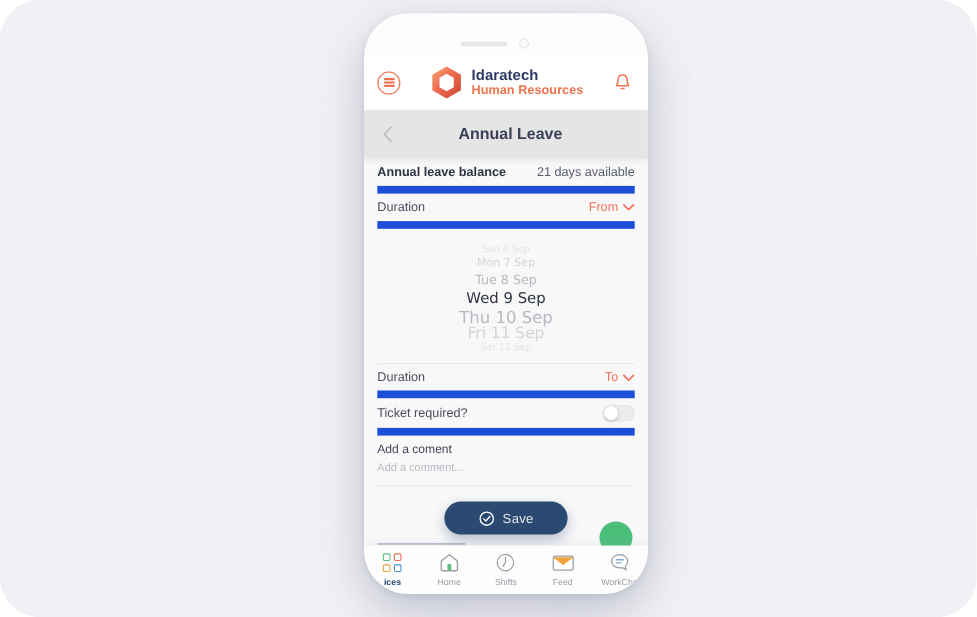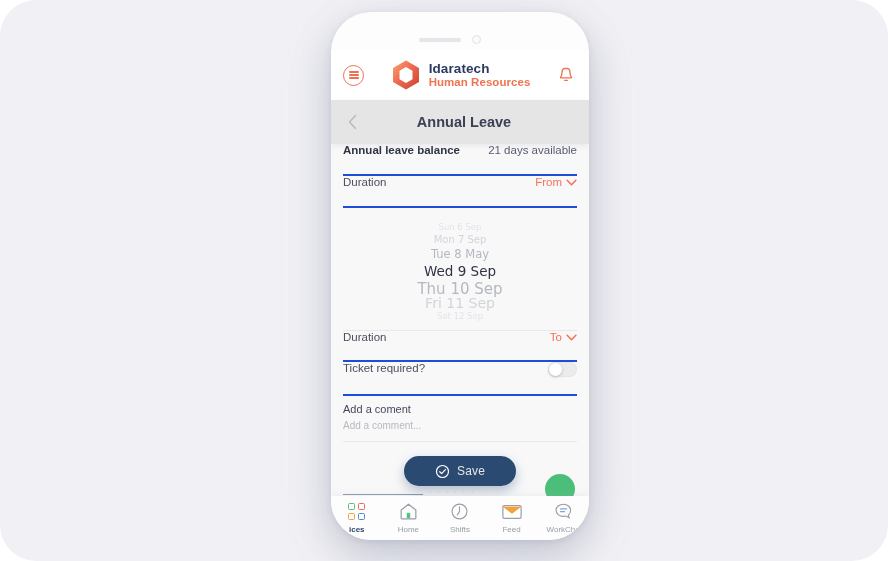--- a/index.html
+++ b/index.html
@@ -107,23 +107,23 @@
   }
 
   
   #app-body {
     position: absolute; left: 0; top: 132px;
     width: 258px; height: 352px;
     background: #f8f8f9;
     padding: 0 12px;
   }
   .row {
-    display: flex; align-items: flex-start; justify-content: space-between;
+    display: flex; align-items: center; justify-content: space-between;
     height: 32px;
-    border-bottom: 2px solid #1d4ed8;
+    border-bottom: 7px solid #1d4ed8;
   }
   .row-label { font-size: 11.5px; color: #4b4f5e; }
   .row-label.bold { font-weight: bold; color: #2f3443; }
   .row-value { font-size: 11.5px; color: #585d6d; }
   .row-value.accent {
     color: #f4715a; display: flex; align-items: center; gap: 4px;
   }
 
   
   #date-wheel {
@@ -312,21 +312,21 @@
           <span>From</span>
           <svg width="11" height="7" viewBox="0 0 12 8" fill="none" stroke="#f4715a" stroke-width="1.8" stroke-linecap="round" stroke-linejoin="round">
             <path d="M1 1.5 6 6.5 11 1.5"></path>
           </svg>
         </span>
       </div>
 
       <div id="date-wheel">
         <div class="wheel-item w-0">Sun 6 Sep</div>
         <div class="wheel-item w-1">Mon 7 Sep</div>
-        <div class="wheel-item w-2">Tue 8 May</div>
+        <div class="wheel-item w-2">Tue 8 Sep</div>
         <div class="wheel-item w-3">Wed 9 Sep</div>
         <div class="wheel-item w-4">Thu 10 Sep</div>
         <div class="wheel-item w-5">Fri 11 Sep</div>
         <div class="wheel-item w-6">Sat 12 Sep</div>
       </div>
 
       <div class="row" style="border-top:1px solid #e9e9ec;">
         <span class="row-label">Duration</span>
         <span class="row-value accent">
           <span>To</span>

